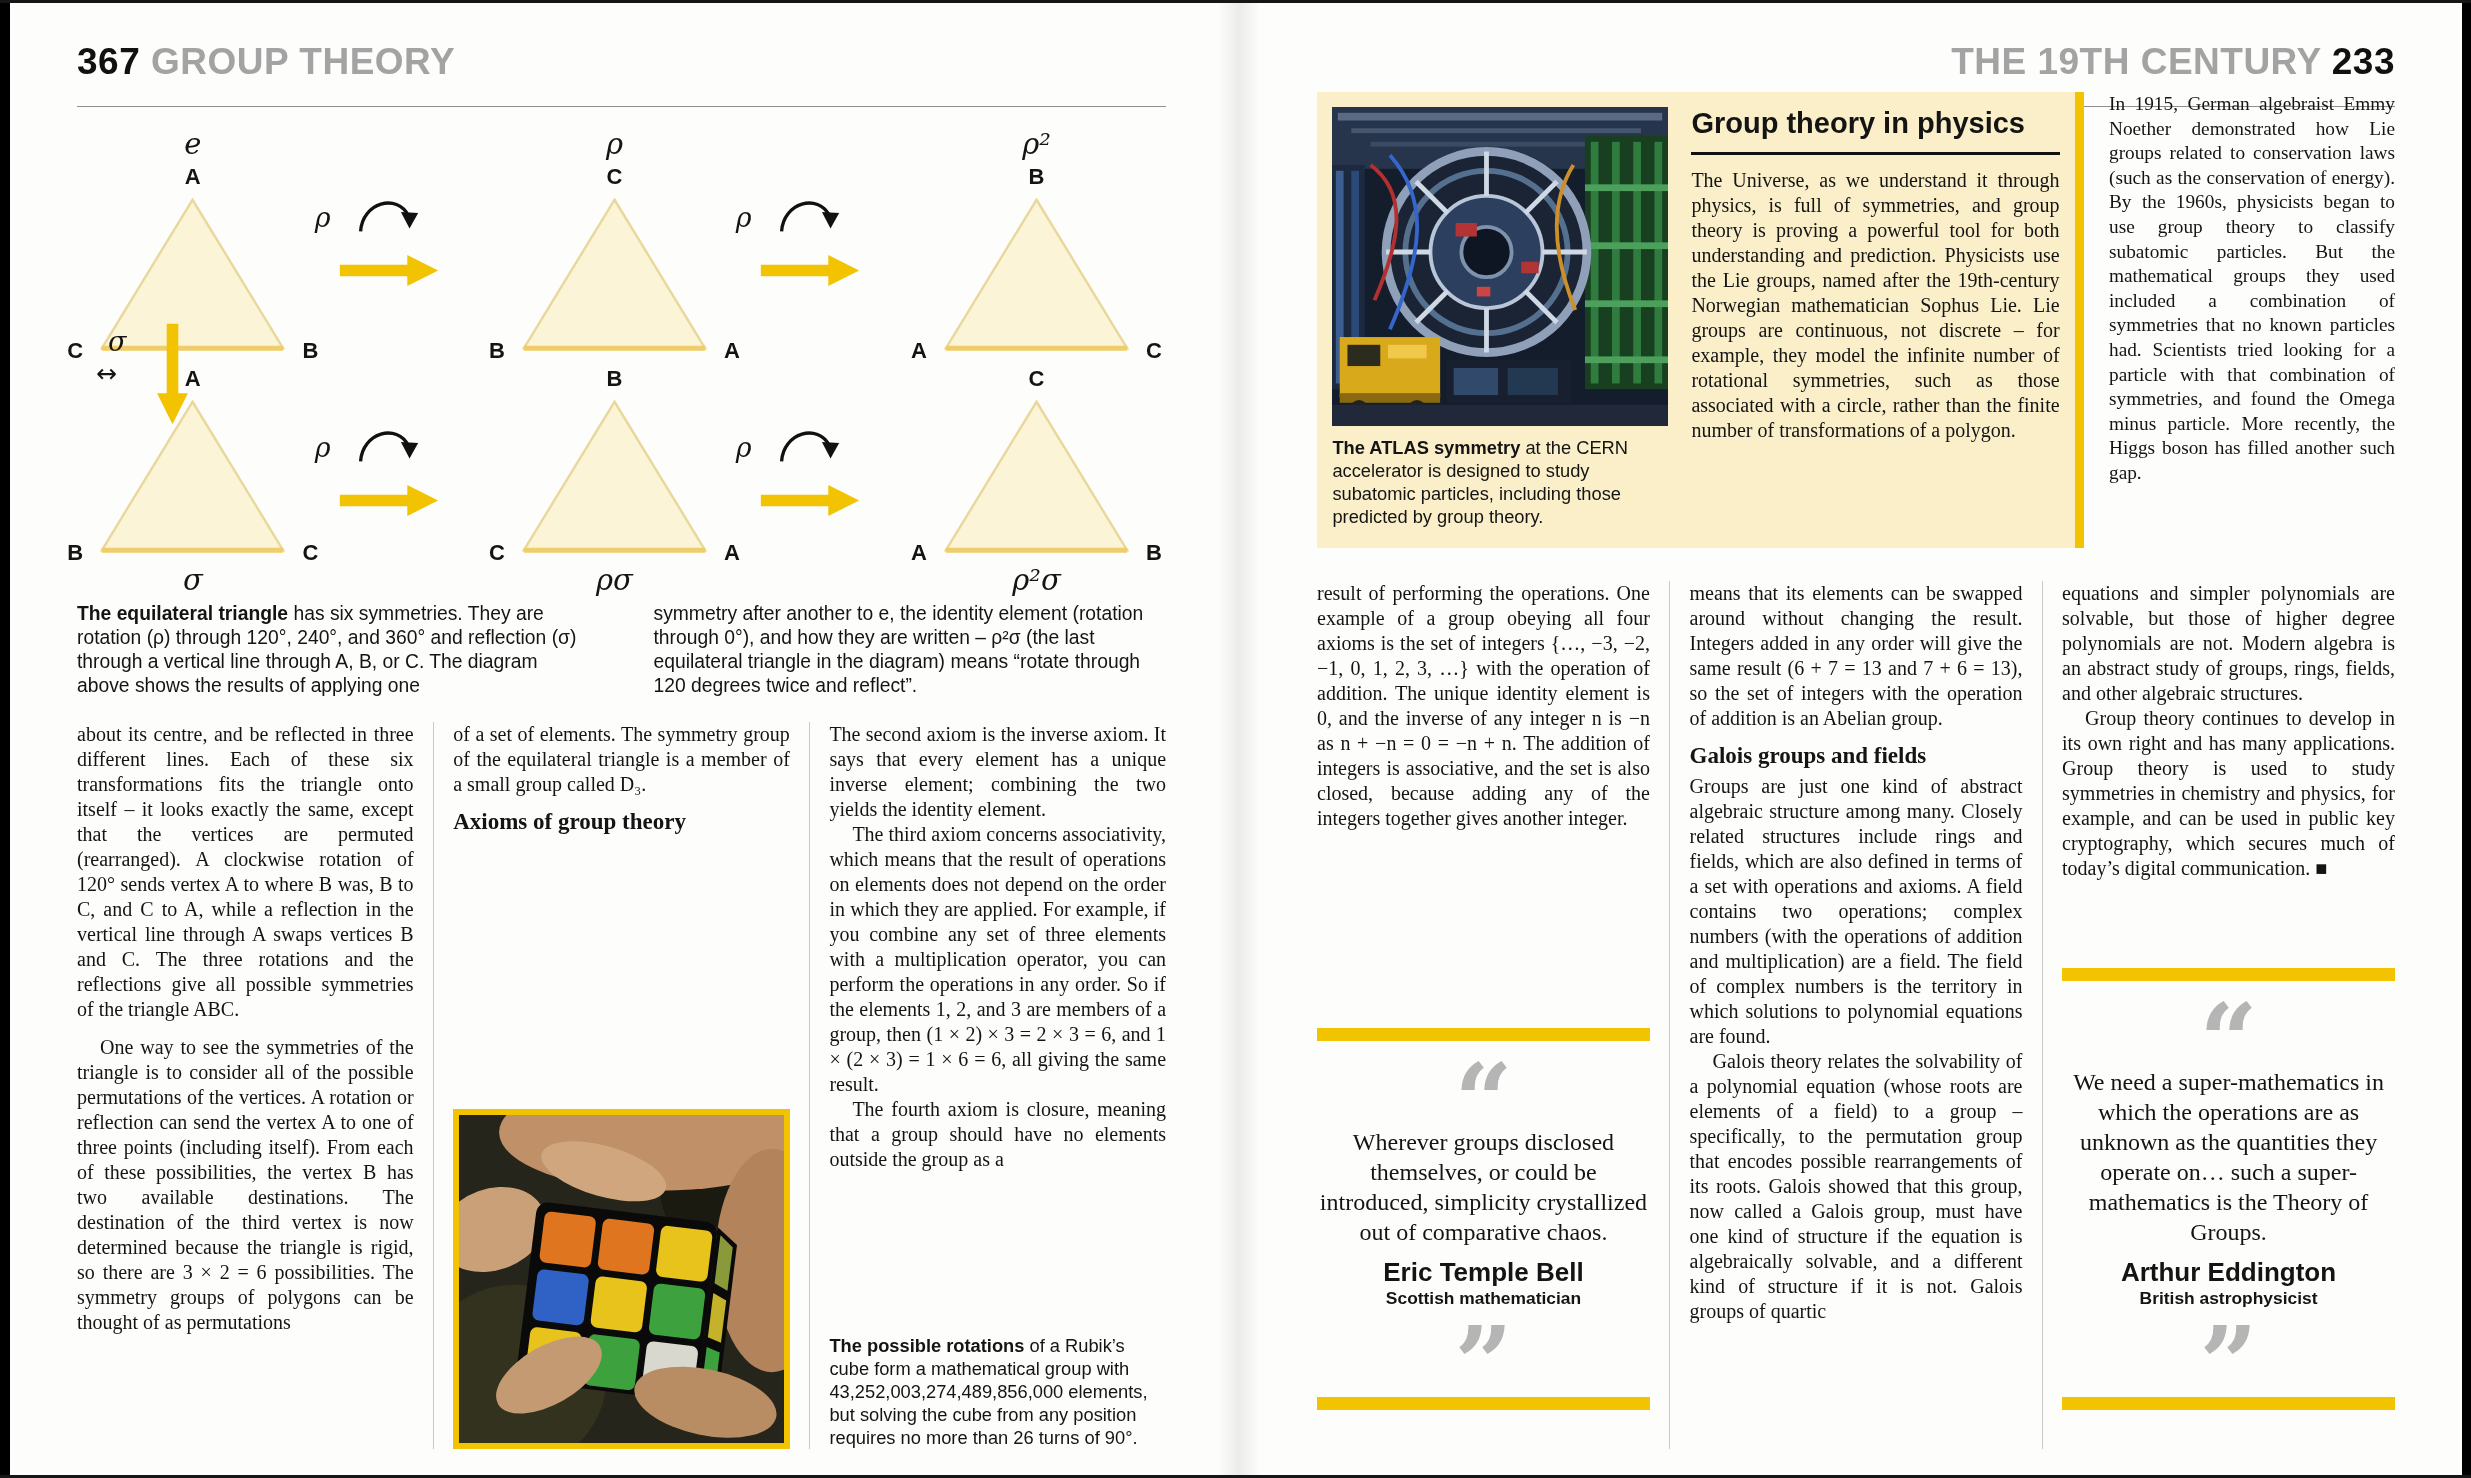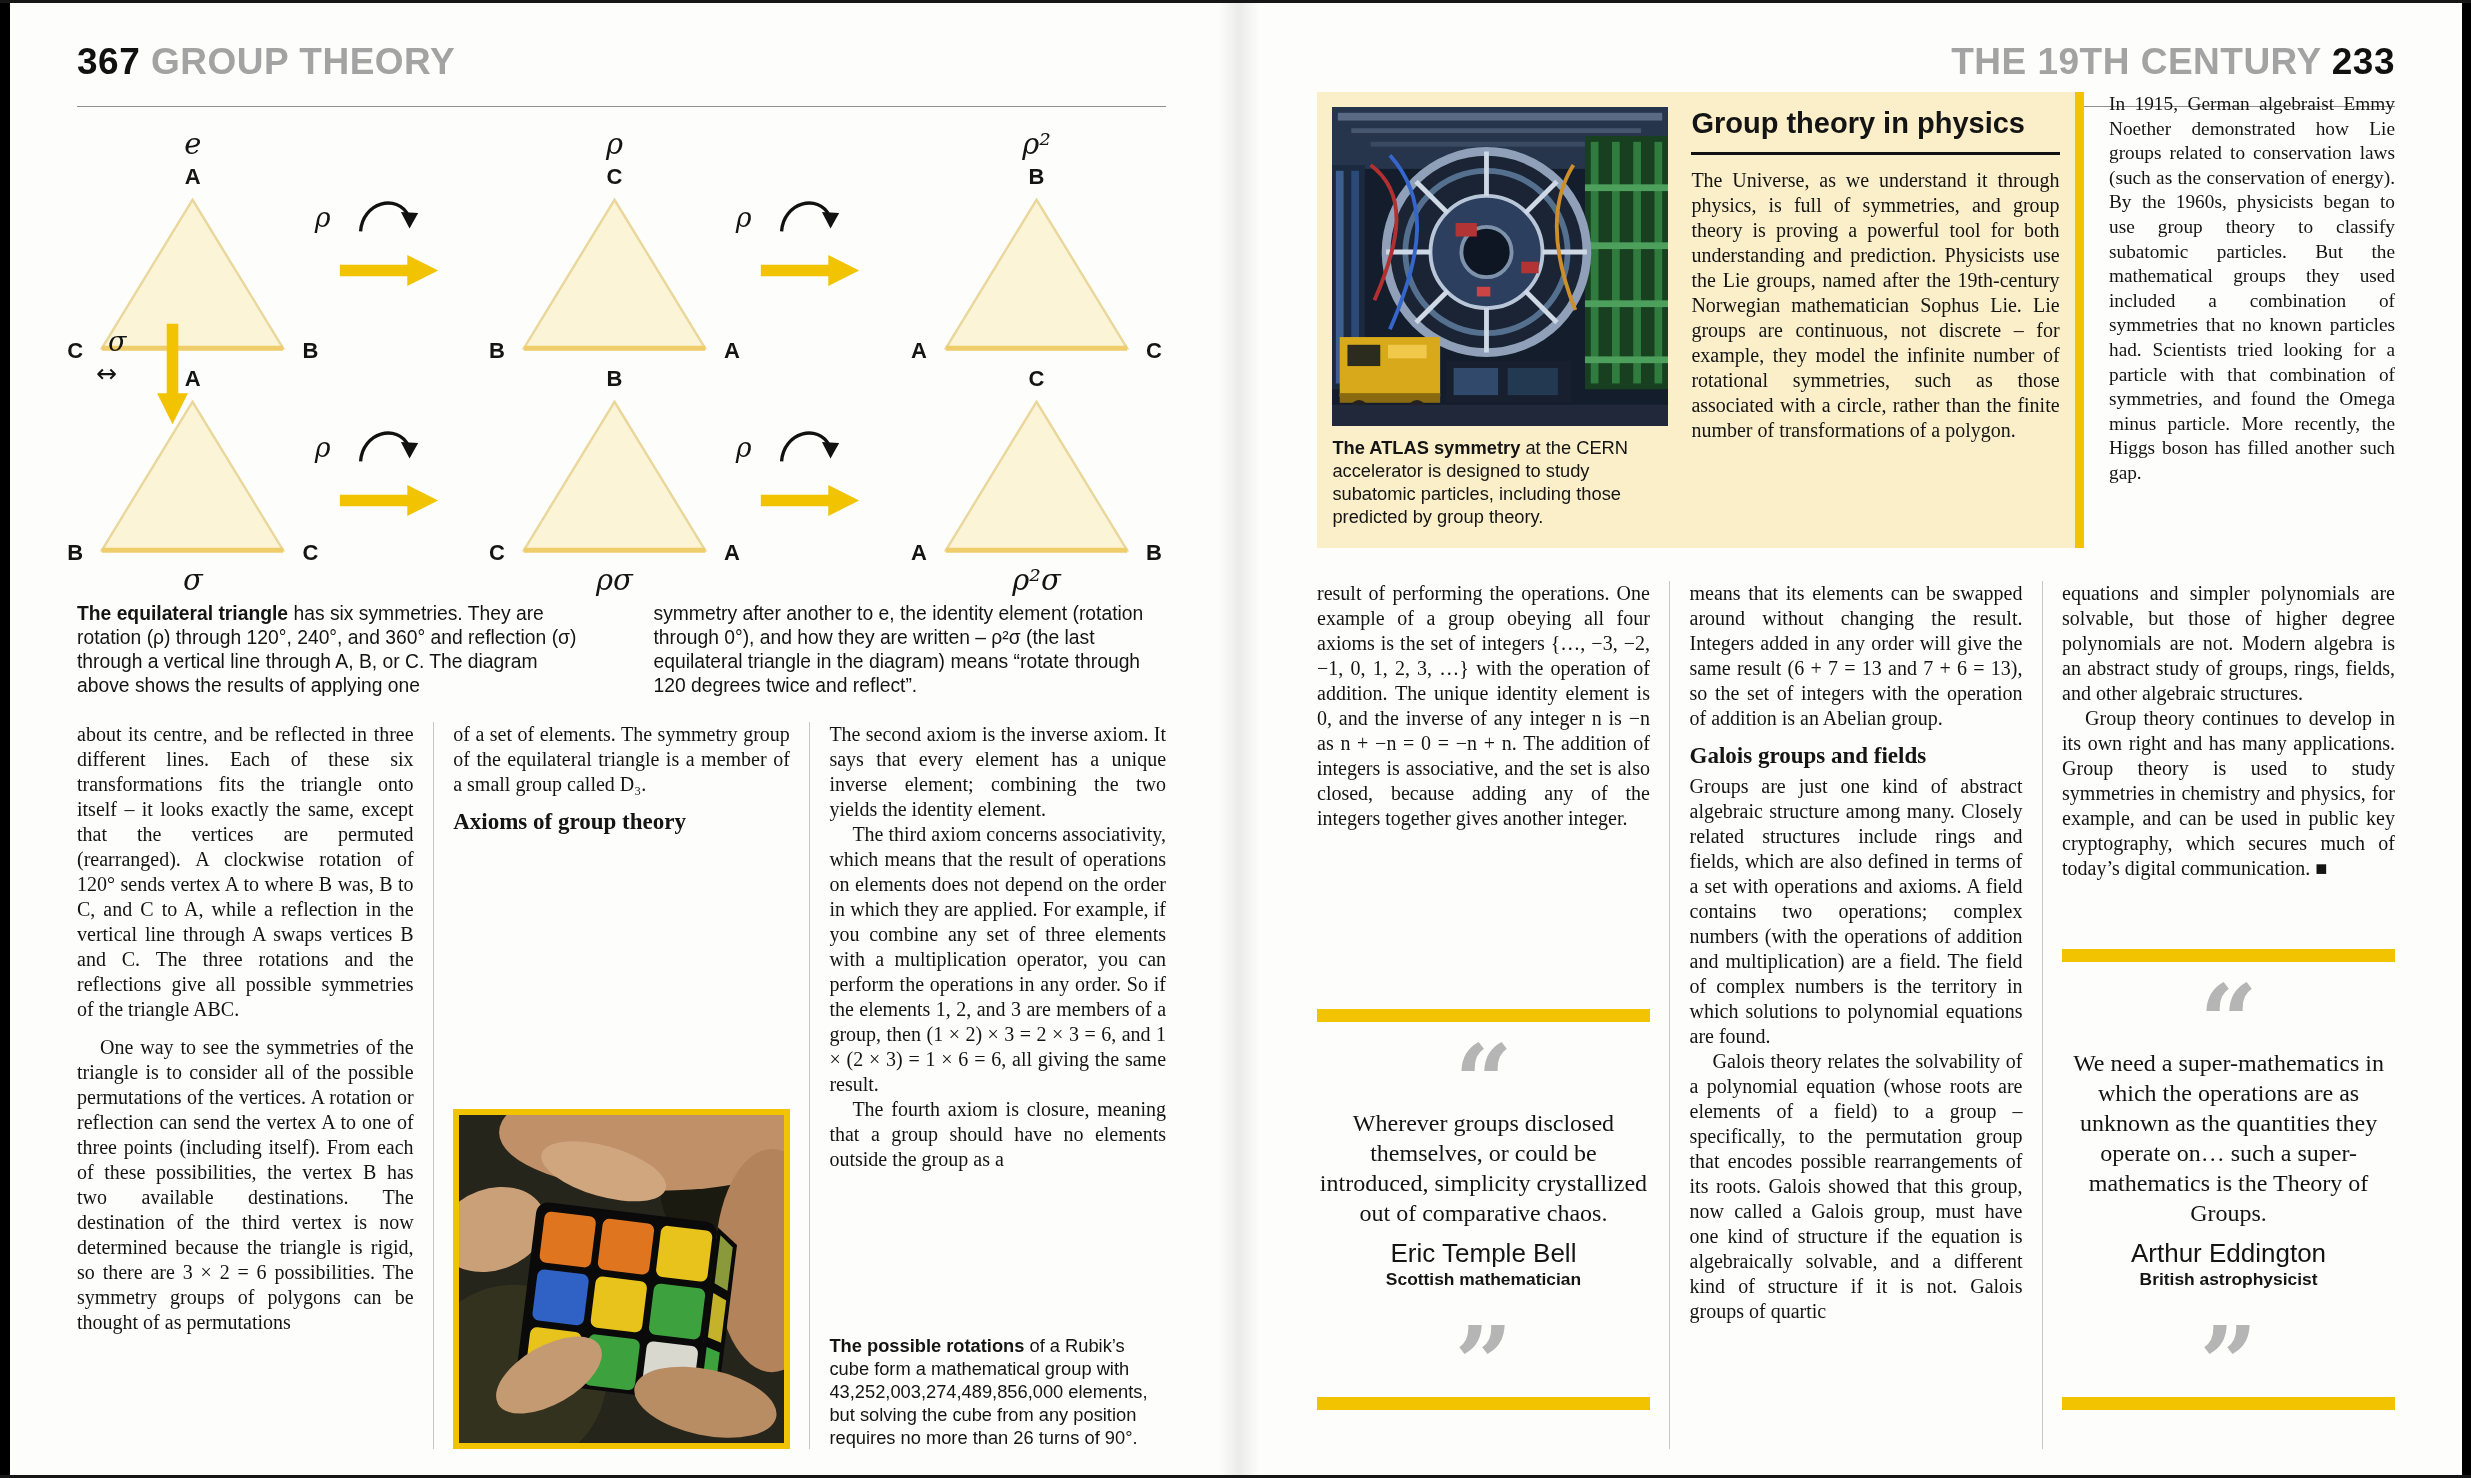--- a/index.html
+++ b/index.html
@@ -69,22 +69,22 @@
                 background:#23221a; position:relative; overflow:hidden; }
   .cube-photo svg { display:block; width:100%; height:100%; }
 
   
   .quote { margin-top:auto; margin-bottom:39px; display:flex; flex-direction:column; align-items:center; text-align:center; width:100%; }
   .qbar { width:100%; height:12.6px; background:#F2C300; }
   .qmarks { font-family:"DejaVu Serif",serif; font-weight:bold; font-size:101px; color:#b5b5b5;
             line-height:1; height:73px; overflow:hidden; margin-top:9.7px; }
   .qmarks.close { margin-top:3.9px; margin-bottom:1.9px; }
   .qtext { font-size:24px; line-height:30px; margin:3.9px 0 9.7px; }
-  .qauthor { font-family:"Liberation Sans","DejaVu Sans",sans-serif; font-weight:normal; font-size:26px; }
-  .qrole { font-family:"Liberation Sans","DejaVu Sans",sans-serif; font-weight:bold; font-size:17.4px; margin-bottom:19px; }
+  .qauthor { font-family:"Liberation Sans","DejaVu Sans",sans-serif; font-weight:bold; font-size:26px; }
+  .qrole { font-family:"Liberation Sans","DejaVu Sans",sans-serif; font-weight:bold; font-size:17.4px; margin-bottom:0; }
   .quote .qbar.bottom { margin-top:9.7px; }
 
   
   .physics { position:absolute; left:1317px; top:92px; width:1078px; height:456px; display:flex; }
   .pbox { background:#FAEFC9; display:flex; padding:15.4px; gap:23px; border-right:9.7px solid #F2C300; width:767px; }
   .photo-col { width:336px; display:flex; flex-direction:column; }
   .atlas-frame { width:336px; height:319px; overflow:hidden; }
   .atlas-frame svg { display:block; }
   .pcaption { font-family:"Liberation Sans","DejaVu Sans",sans-serif; font-size:18.3px; line-height:23px; margin-top:9.7px; }
   .pmid { flex:1; overflow:hidden; }

